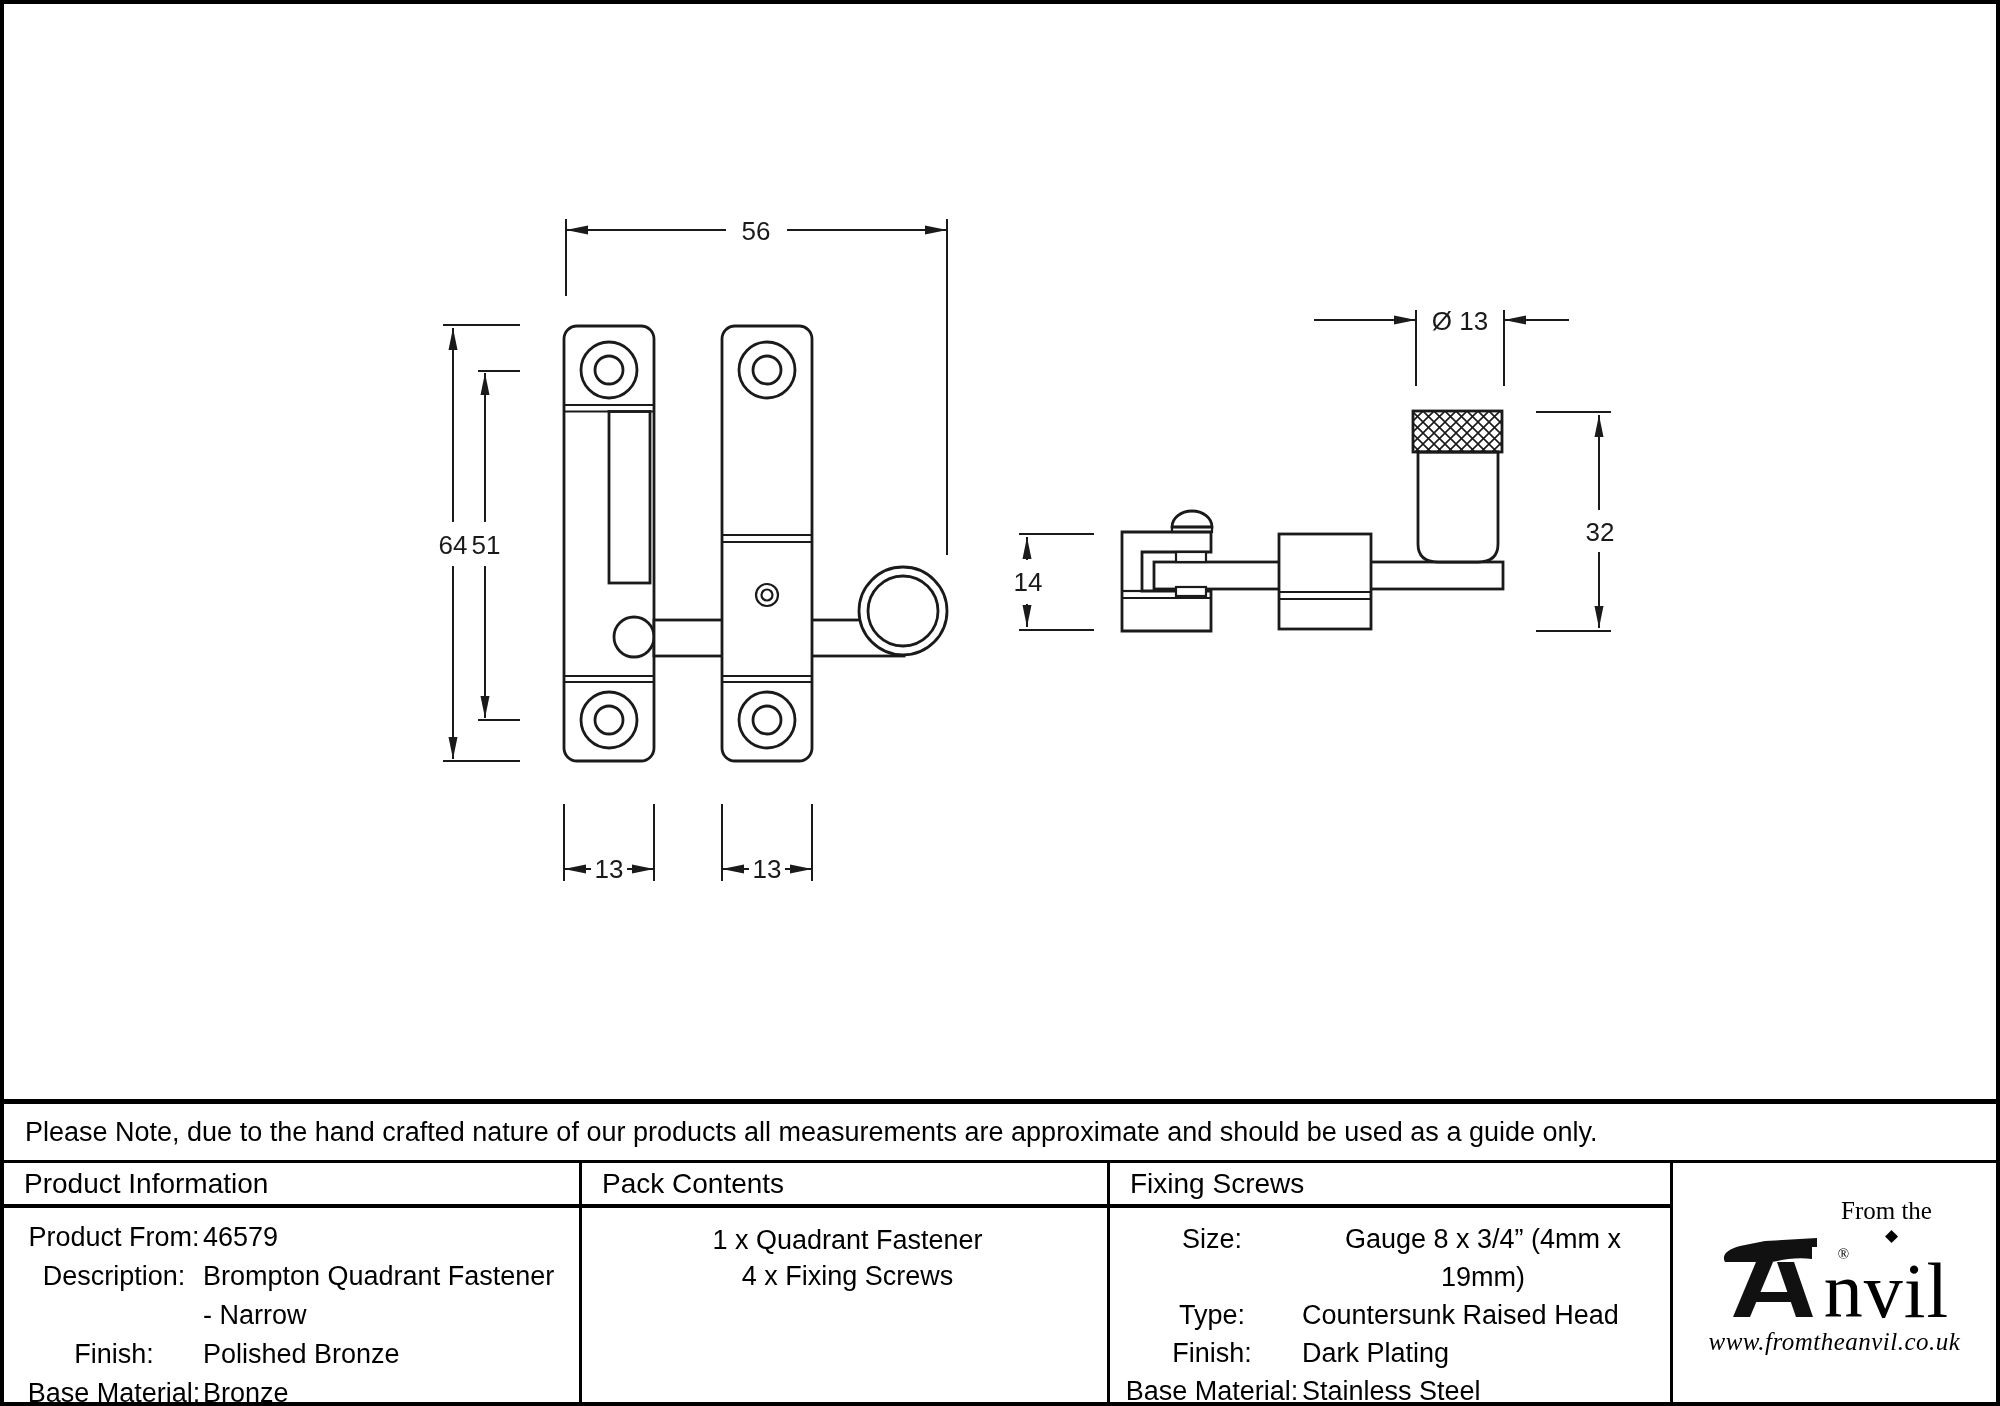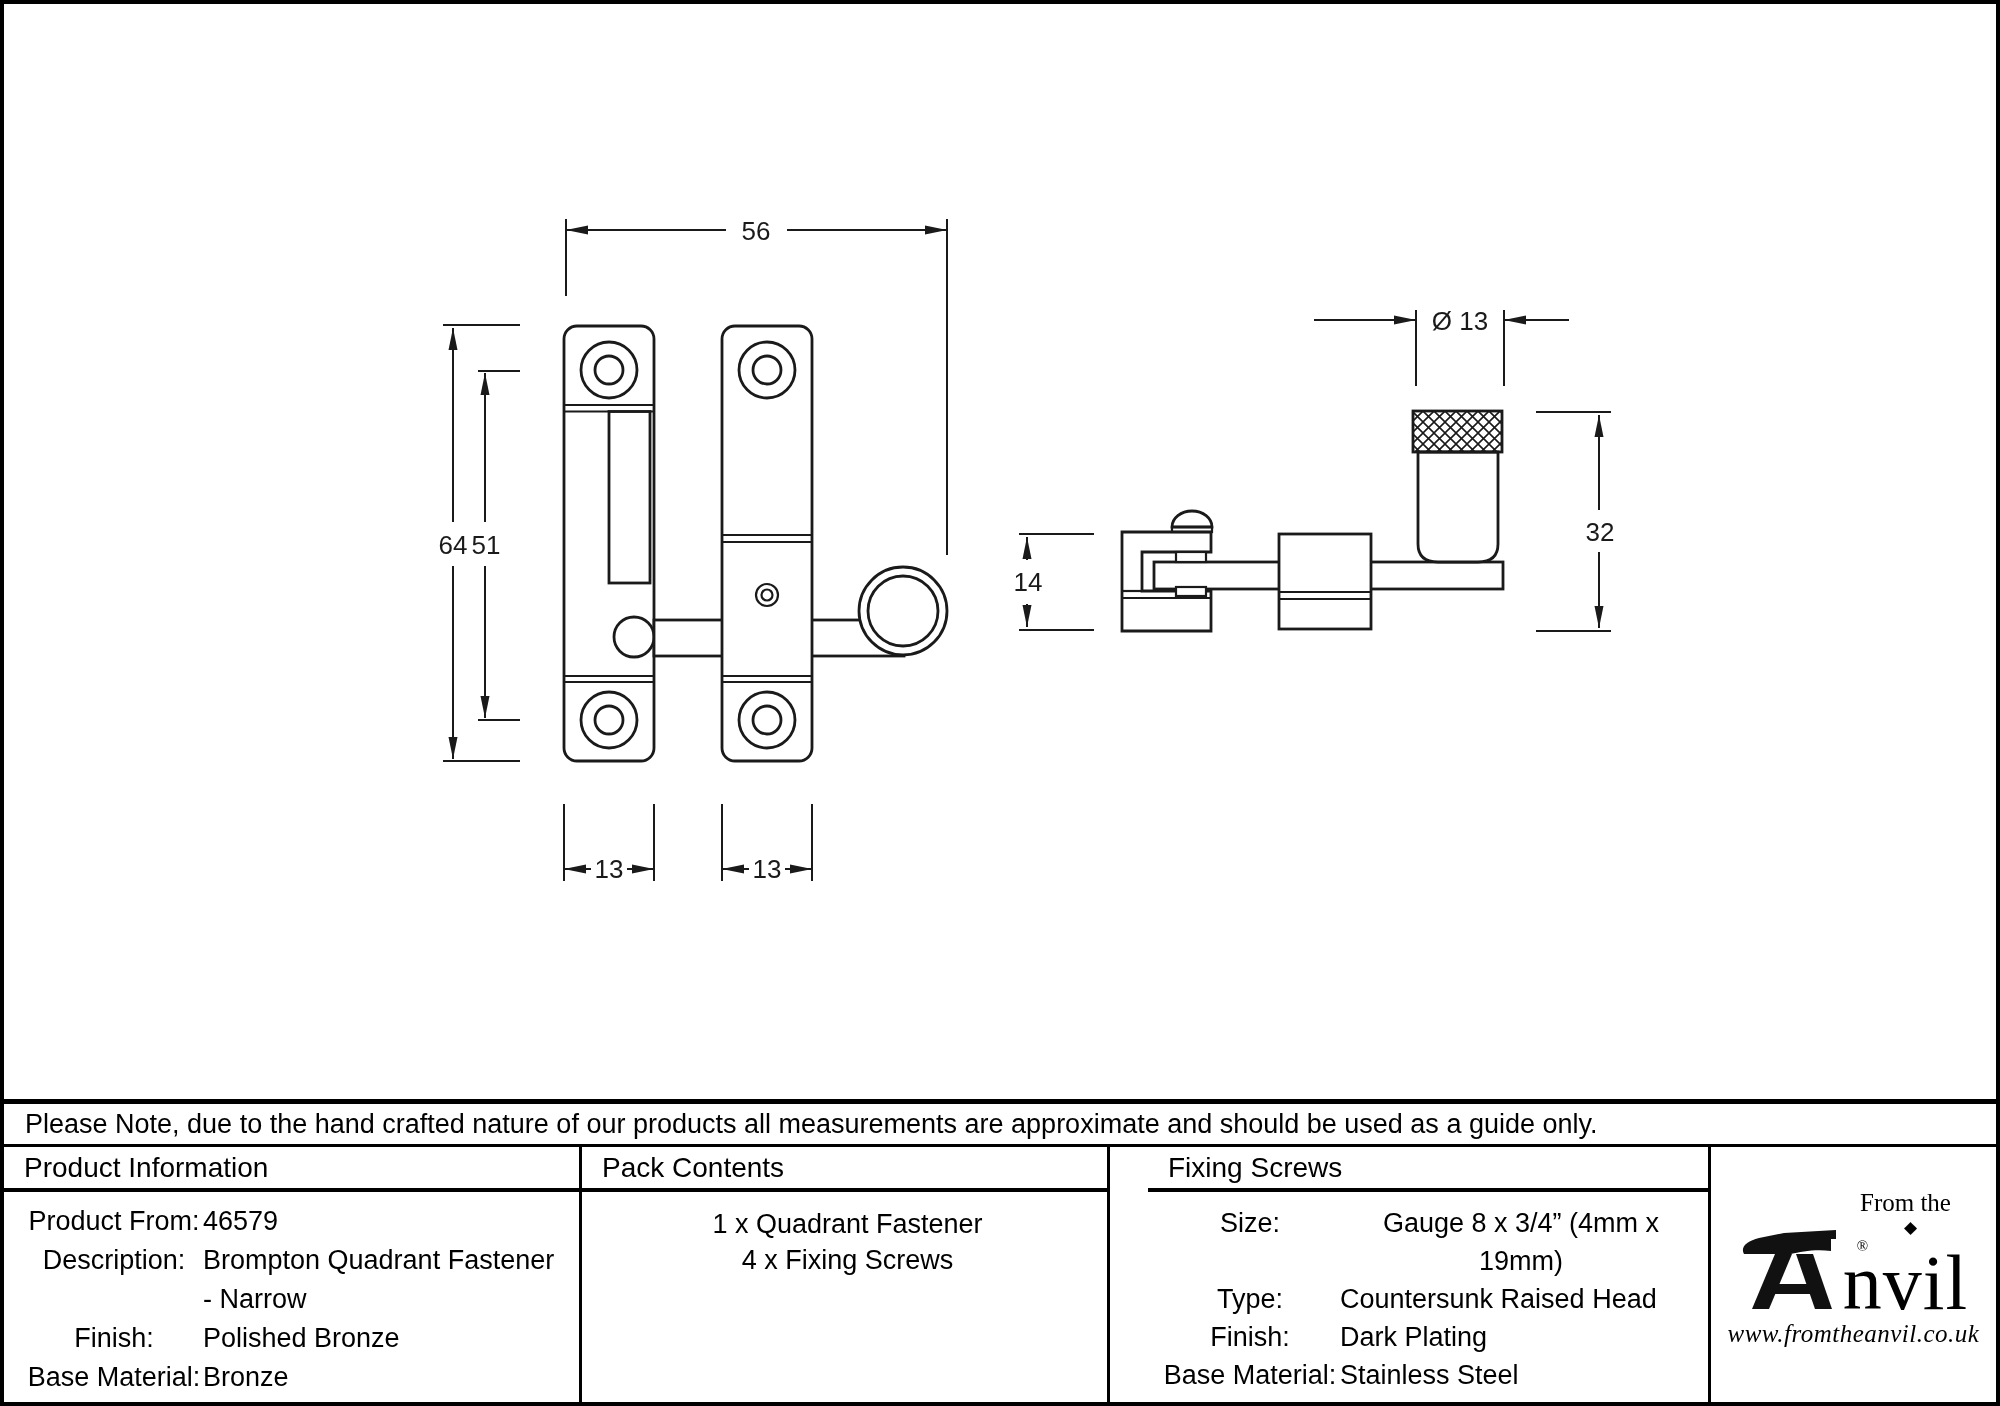--- a/index.html
+++ b/index.html
@@ -11,29 +11,29 @@
   
   svg.drawing{position:absolute;top:0;left:0;}
   .ln{stroke:#1a1a1a;stroke-width:2.8;fill:none;}
   .lnw{stroke:#1a1a1a;stroke-width:2.8;fill:#fff;}
   .fine{stroke-width:2.2;}
   .dim{stroke:#1a1a1a;stroke-width:2;fill:none;}
   .dimtxt{fill:#1a1a1a;font-family:"Liberation Sans",sans-serif;font-size:26px;text-anchor:middle;}
   
   .bottom{position:absolute;left:0;right:0;top:1095px;bottom:0;display:flex;flex-direction:column;}
   .note-row{
-    height:48px;box-sizing:border-box;border-top:5px solid #000;border-bottom:3px solid #000;
+    height:64px;box-sizing:border-box;border-top:5px solid #000;border-bottom:3px solid #000;
     display:flex;align-items:center;padding-left:21px;font-size:27px;flex:none;
   }
   .cols{flex:1;display:flex;min-height:0;}
   .col{box-sizing:border-box;}
   .col-bordered{border-right:3px solid #000;}
   .col1{width:578px;}
   .col2{width:528px;}
-  .col3{width:563px;margin-left:38px;}
+  .col3{width:563px;}
   .col4{flex:1;display:flex;align-items:center;justify-content:center;}
   .col-header{
     height:41px;border-bottom:4px solid #000;display:flex;align-items:center;
     padding-left:20px;font-size:28px;flex:none;
   }
   .col-body{font-size:27px;}
   .col1 .col-body{padding:10px 6px 0 21px;line-height:39px;}
   .col2 .col-body{padding:14px 6px 0 12px;line-height:36px;}
   .col3 .col-body{padding:12px 6px 0 12px;line-height:38px;}
   .kv-row{display:flex;}

